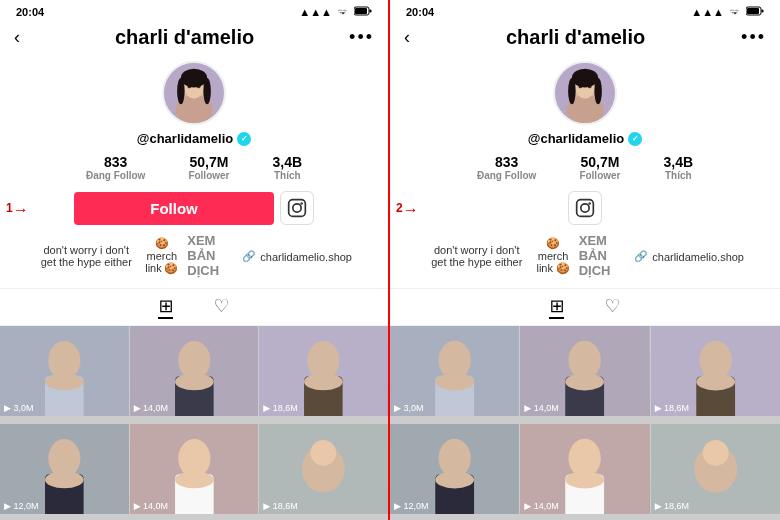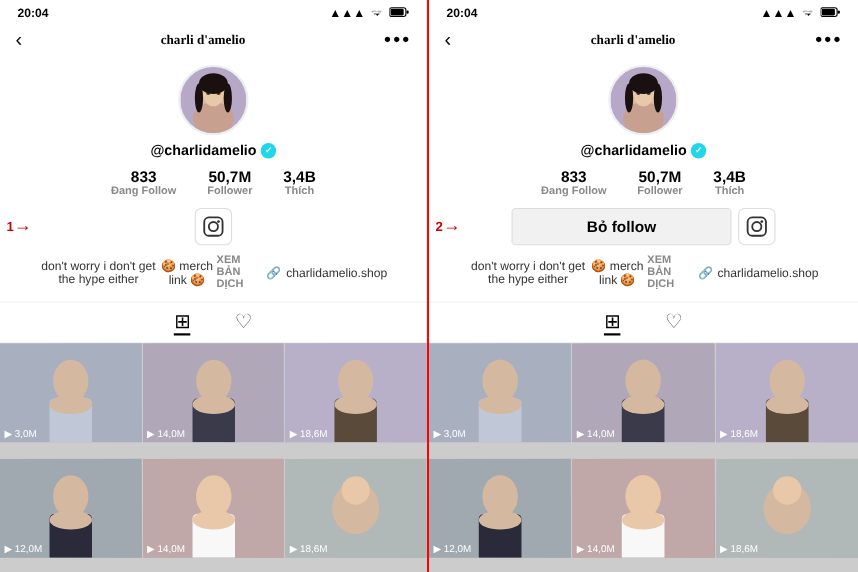--- a/index.html
+++ b/index.html
@@ -55,24 +55,23 @@
       justify-content: space-between;
       padding: 4px 14px;
       background: #fff;
     }
     .nav-back {
       font-size: 18px;
       color: #000;
       cursor: pointer;
     }
     .nav-title {
-      font-size: 12px;
+      font-size: 20px;
       font-weight: 700;
       color: #000;
-      font-family: Liberation Serif, serif;
     }
     .nav-more {
       font-size: 18px;
       color: #000;
       cursor: pointer;
       letter-spacing: 2px;
     }
     
     .profile-section {
       background: #fff;
@@ -113,21 +112,21 @@
       display: flex;
       align-items: center;
       justify-content: center;
       color: white;
       font-size: 8px;
       font-weight: 700;
     }
     
     .stats-row {
       display: flex;
-      gap: 28px;
+      gap: 43px;
       margin-bottom: 10px;
     }
     .stat-item {
       display: flex;
       flex-direction: column;
       align-items: center;
     }
     .stat-number {
       font-size: 14px;
       font-weight: 700;
@@ -182,21 +181,21 @@
       padding: 0 20px;
       margin-bottom: 4px;
     }
     .bio-line {
       text-align: center;
       font-size: 11px;
       color: #333;
     }
     .translate-link {
       color: #888;
-      font-size: 10px;
+      font-size: 13px;
       font-weight: 600;
     }
     .shop-link {
       display: flex;
       align-items: center;
       gap: 4px;
       font-size: 11px;
       color: #333;
       margin-top: 2px;
     }
@@ -326,20 +325,21 @@
           <span class="stat-number">3,4B</span>
           <span class="stat-label">Thích</span>
         </div>
       </div>
 
       <div style="display:flex;align-items:center;gap:6px;margin-bottom:8px;width:100%;justify-content:center;position:relative;">
         <div style="position:absolute;left:-10px;display:flex;align-items:center;">
           <span style="color:#cc0000;font-weight:700;font-size:12px;">1</span>
           <span style="color:#cc0000;font-size:16px;font-weight:700;">→</span>
         </div>
+        <button class="follow-btn">Follow</button>
         <div class="instagram-icon">
           <svg width="20" height="20" viewBox="0 0 24 24" fill="none" stroke="#333" stroke-width="2">
             <rect x="2" y="2" width="20" height="20" rx="5" ry="5"></rect>
             <circle cx="12" cy="12" r="5"></circle>
             <circle cx="17.5" cy="6.5" r="1.5" fill="#333" stroke="none"></circle>
           </svg>
         </div>
       </div>
 
       <div class="bio-section">
@@ -475,21 +475,20 @@
           <span class="stat-number">3,4B</span>
           <span class="stat-label">Thích</span>
         </div>
       </div>
 
       <div style="display:flex;align-items:center;gap:6px;margin-bottom:8px;width:100%;justify-content:center;position:relative;">
         <div style="position:absolute;left:-10px;display:flex;align-items:center;">
           <span style="color:#cc0000;font-weight:700;font-size:12px;">2</span>
           <span style="color:#cc0000;font-size:16px;font-weight:700;">→</span>
         </div>
-        <button class="unfollow-btn">Bỏ follow</button>
         <div class="instagram-icon">
           <svg width="20" height="20" viewBox="0 0 24 24" fill="none" stroke="#333" stroke-width="2">
             <rect x="2" y="2" width="20" height="20" rx="5" ry="5"></rect>
             <circle cx="12" cy="12" r="5"></circle>
             <circle cx="17.5" cy="6.5" r="1.5" fill="#333" stroke="none"></circle>
           </svg>
         </div>
       </div>
 
       <div class="bio-section">

